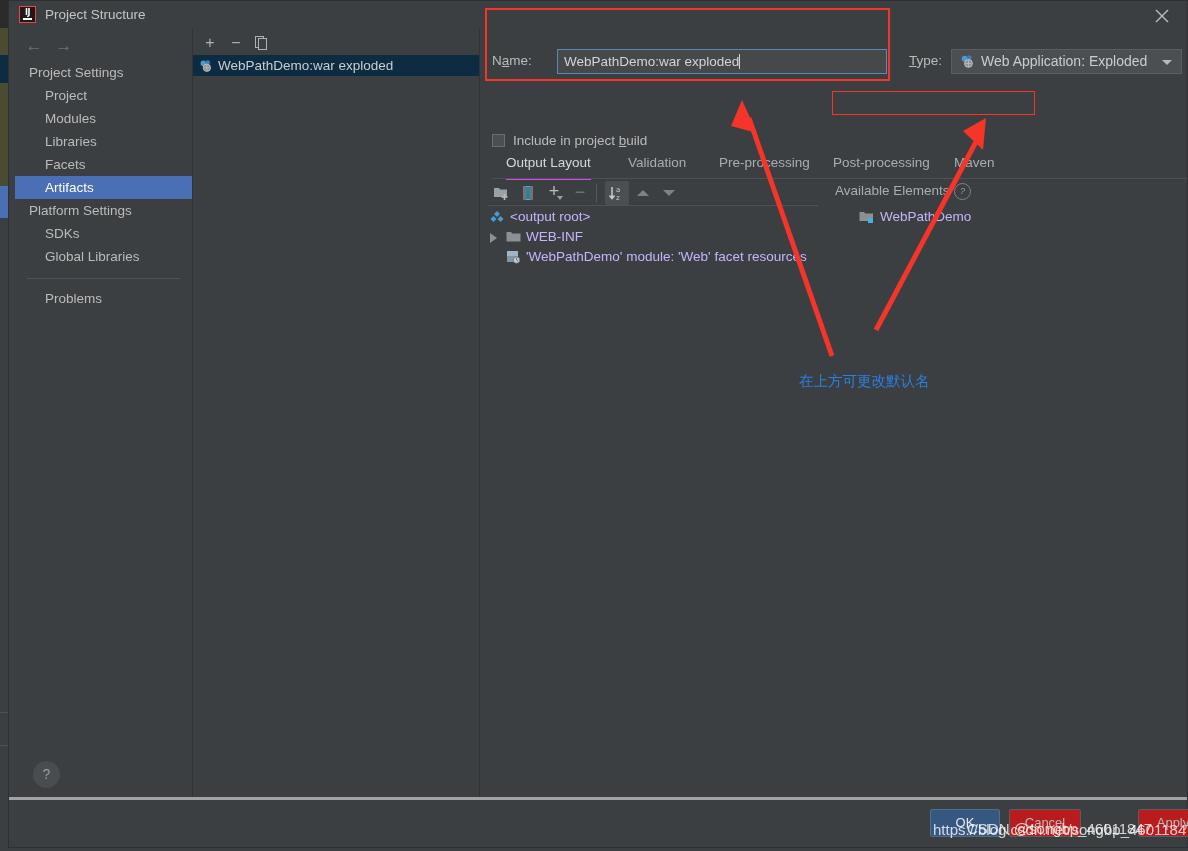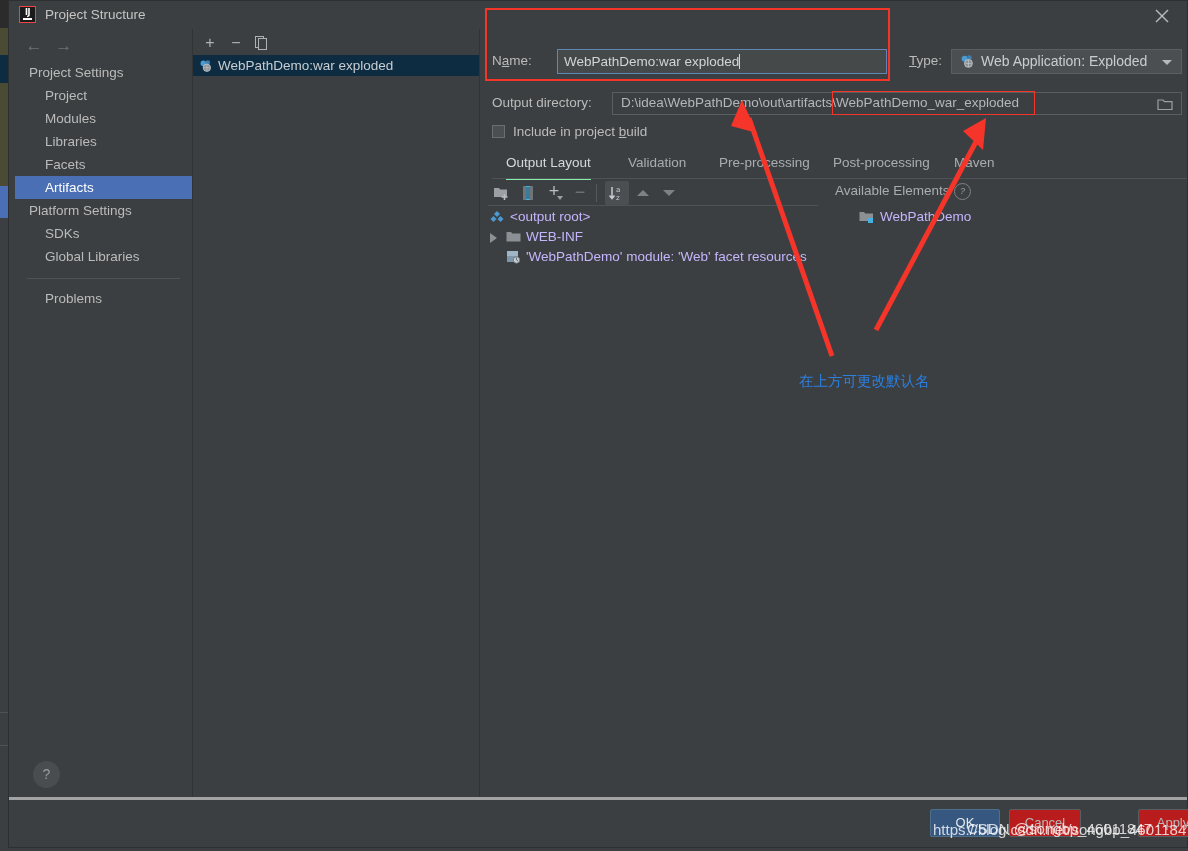--- a/index.html
+++ b/index.html
@@ -243,21 +243,21 @@
   }
   .outdir-field .txt {
     position: absolute;
     left: 8px; top: 2px;
     font-size: 13.5px;
     color: #b3b7b9;
     white-space: nowrap;
   }
   .outdir-field .folder-icon { position: absolute; right: 8px; top: 4px; }
 
-  .row-include { position: absolute; left: 12px; top: 95px; }
+  .row-include { position: absolute; left: 12px; top: 104px; }
   .chk {
     display: inline-block;
     width: 13px; height: 13px;
     background: #4b4f51;
     border: 1px solid #6a6e70;
     box-sizing: border-box;
     vertical-align: -2px;
     margin-right: 8px;
     cursor: pointer;
   }
@@ -273,21 +273,21 @@
   .tab {
     position: absolute;
     top: 0;
     font-size: 13.5px;
     color: #a9adb0;
     height: 25px;
     line-height: 20px;
     cursor: pointer;
     white-space: nowrap;
   }
-  .tab.active { color: #d6d9db; border-bottom: 2px solid #86efac; }
+  .tab.active { color: #d6d9db; border-bottom: 2px solid #d946ef; }
   .tabs-underline {
     position: absolute;
     left: 0; top: 25px;
     width: 695px; height: 1px;
     background: #4e5254;
   }
 
   
   .ol-toolbar { position: absolute; left: 10px; top: 152px; height: 24px; }
   .ol-btn {
@@ -522,29 +522,20 @@
             <circle cx="5" cy="5" r="3.2" fill="#4a9bd1"></circle>
             <circle cx="10" cy="4" r="2.6" fill="#3e7fb0"></circle>
             <circle cx="9" cy="10" r="4.2" fill="#8a9094" stroke="#c7ccd0" stroke-width="0.9"></circle>
             <path d="M5.5 10 L12.5 10 M9 6.2 L9 13.8" stroke="#c7ccd0" stroke-width="0.7"></path>
           </svg>
           <span class="txt">Web Application: Exploded</span>
           <span class="caret-down"></span>
         </div>
       </div>
 
-      <div class="row-outdir">
-        <div class="lbl-outdir">Output directory:</div>
-        <div class="outdir-field">
-          <span class="txt">D:\idea\WebPathDemo\out\artifacts\WebPathDemo_war_exploded</span>
-          <svg class="folder-icon" width="16" height="14" viewBox="0 0 16 14">
-            <path d="M1 3 L6 3 L7.4 4.6 L15 4.6 L15 12.5 L1 12.5 Z" fill="none" stroke="#9aa0a4" stroke-width="1.2"></path>
-          </svg>
-        </div>
-      </div>
 
       <div class="row-include">
         <span class="chk"></span><span class="chk-label">Include in project <span class="ulc">b</span>uild</span>
       </div>
 
       <div class="tabs">
         <div class="tab active" style="left:14px;"><span>Output Layout</span></div>
         <div class="tab" style="left:136px;"><span>Validation</span></div>
         <div class="tab" style="left:227px;"><span>Pre-processing</span></div>
         <div class="tab" style="left:341px;"><span>Post-processing</span></div>

